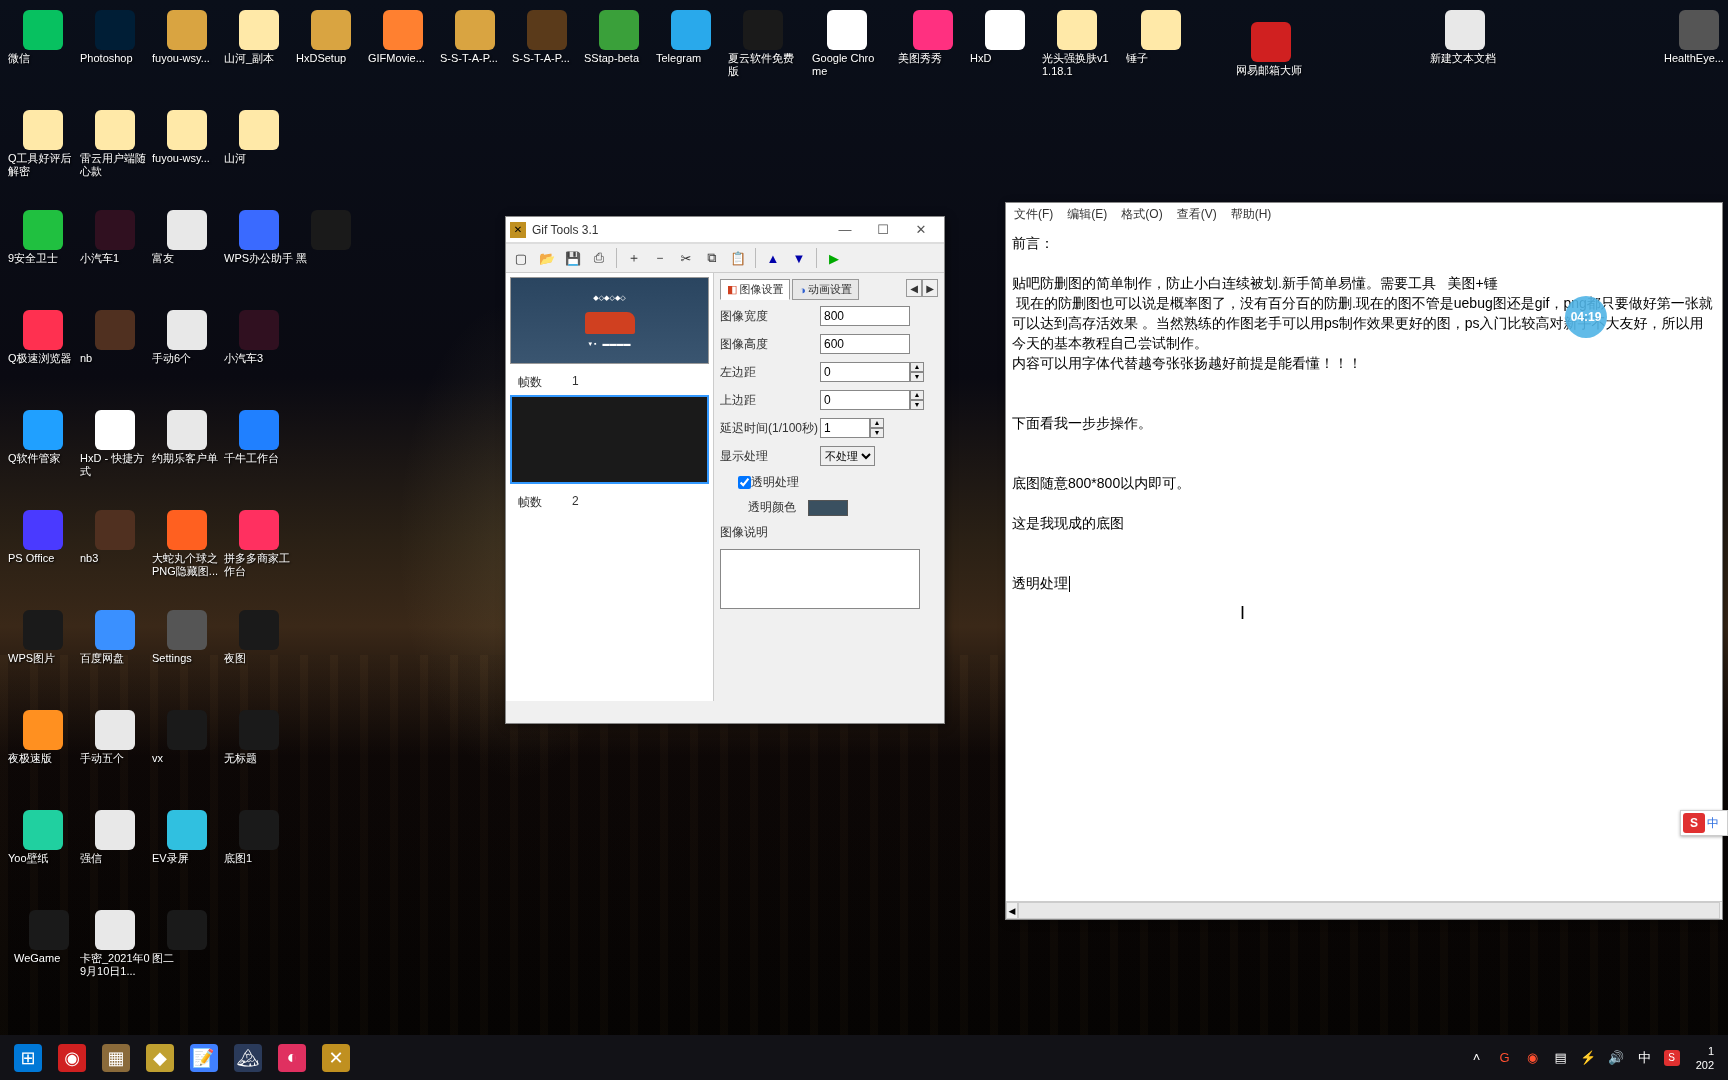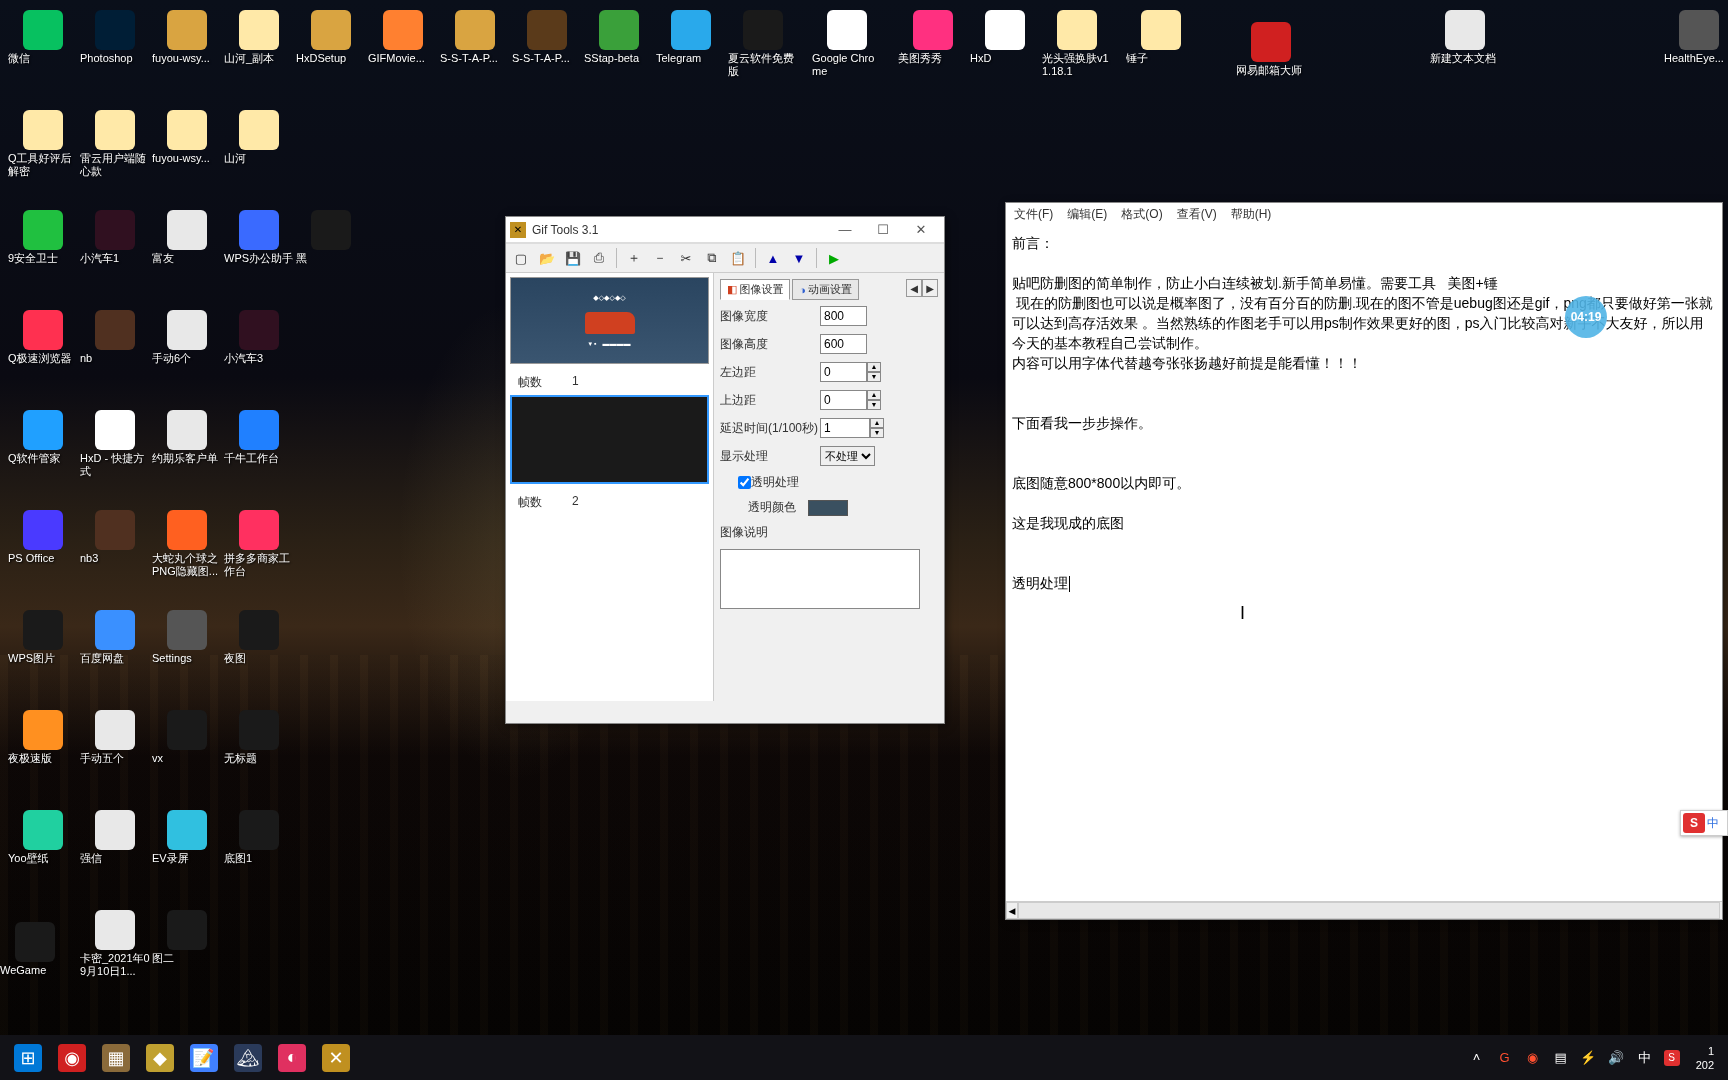--- a/index.html
+++ b/index.html
@@ -46,21 +46,21 @@
 .gwin .thumb .img2 { height:85px; background:#1a1a1a; }
 .gwin .fc { font-size:12px; padding:4px 8px; color:#333; display:flex; gap:30px;}
 .gwin .rightp { flex:1; padding:6px; font-size:12px; color:#333; overflow:hidden; }
 .gwin .tabs { display:flex; gap:2px; margin-bottom:6px; }
 .gwin .tab { padding:2px 6px; border:1px solid #999; background:#e8e8e8; font-size:11px; display:flex; align-items:center; gap:2px;}
 .gwin .tab.active { background:#fff; border-bottom:1px solid #fff; }
 .gwin .tabnav { margin-left:auto; display:flex; }
 .gwin .tabnav .nb { width:16px; height:18px; border:1px solid #999; display:flex;align-items:center;justify-content:center; font-size:10px;}
 .gwin .row { display:flex; align-items:center; margin-bottom:8px; gap:0; }
 .gwin .row label { width:100px; }
-.gwin .row input[type=text] { width:47px; height:20px; border:1px solid #888; padding:0 3px; font-size:12px; }
+.gwin .row input[type=text] { width:90px; height:20px; border:1px solid #888; padding:0 3px; font-size:12px; }
 .gwin .spin { display:flex; flex-direction:column; }
 .gwin .spin button { width:14px; height:10px; font-size:7px; padding:0; border:1px solid #888; background:#eee; line-height:8px;}
 .gwin select { height:20px; border:1px solid #888; font-size:11px; }
 .gwin textarea { width: 200px; height:60px; border:1px solid #888; resize:none; }
 .gwin .swatch { width:40px; height:16px; background:#3a5060; border:1px solid #555; }
 
 
 .npad { position: absolute; left: 1005px; top: 202px; width: 718px; height: 718px; background:#fff; border:1px solid #888; box-shadow: 2px 2px 8px rgba(0,0,0,0.4); display:flex; flex-direction:column; }
 .npad .titlebar { height: 24px; display:flex; align-items:center; padding:0 6px; background:#fff; border-bottom:1px solid #eee; font-size:12px; color:#333; }
 .npad .titlebar .nic { width:14px; height:14px; background:#88aaff; margin-right:5px; }
@@ -298,21 +298,21 @@
       <div class="lbl">强信</div>
     </div>
     <div class="di" style="left: 152px; top: 810px;">
       <div class="ic" style="background:#30c0e0"></div>
       <div class="lbl">EV录屏</div>
     </div>
     <div class="di" style="left: 224px; top: 810px;">
       <div class="ic" style="background:#1a1a1a"></div>
       <div class="lbl">底图1</div>
     </div>
-    <div class="di" style="left: 0; top: 910px; margin-top: 12px;">
+    <div class="di" style="left: 14px; top: 910px;">
       <div class="ic" style="background:#1a1a1a"></div>
       <div class="lbl">WeGame</div>
     </div>
     <div class="di" style="left: 80px; top: 910px;">
       <div class="ic" style="background:#e8e8e8"></div>
       <div class="lbl">卡密_2021年09月10日1...</div>
     </div>
     <div class="di" style="left: 152px; top: 910px;">
       <div class="ic" style="background:#1a1a1a"></div>
       <div class="lbl">图二</div>

